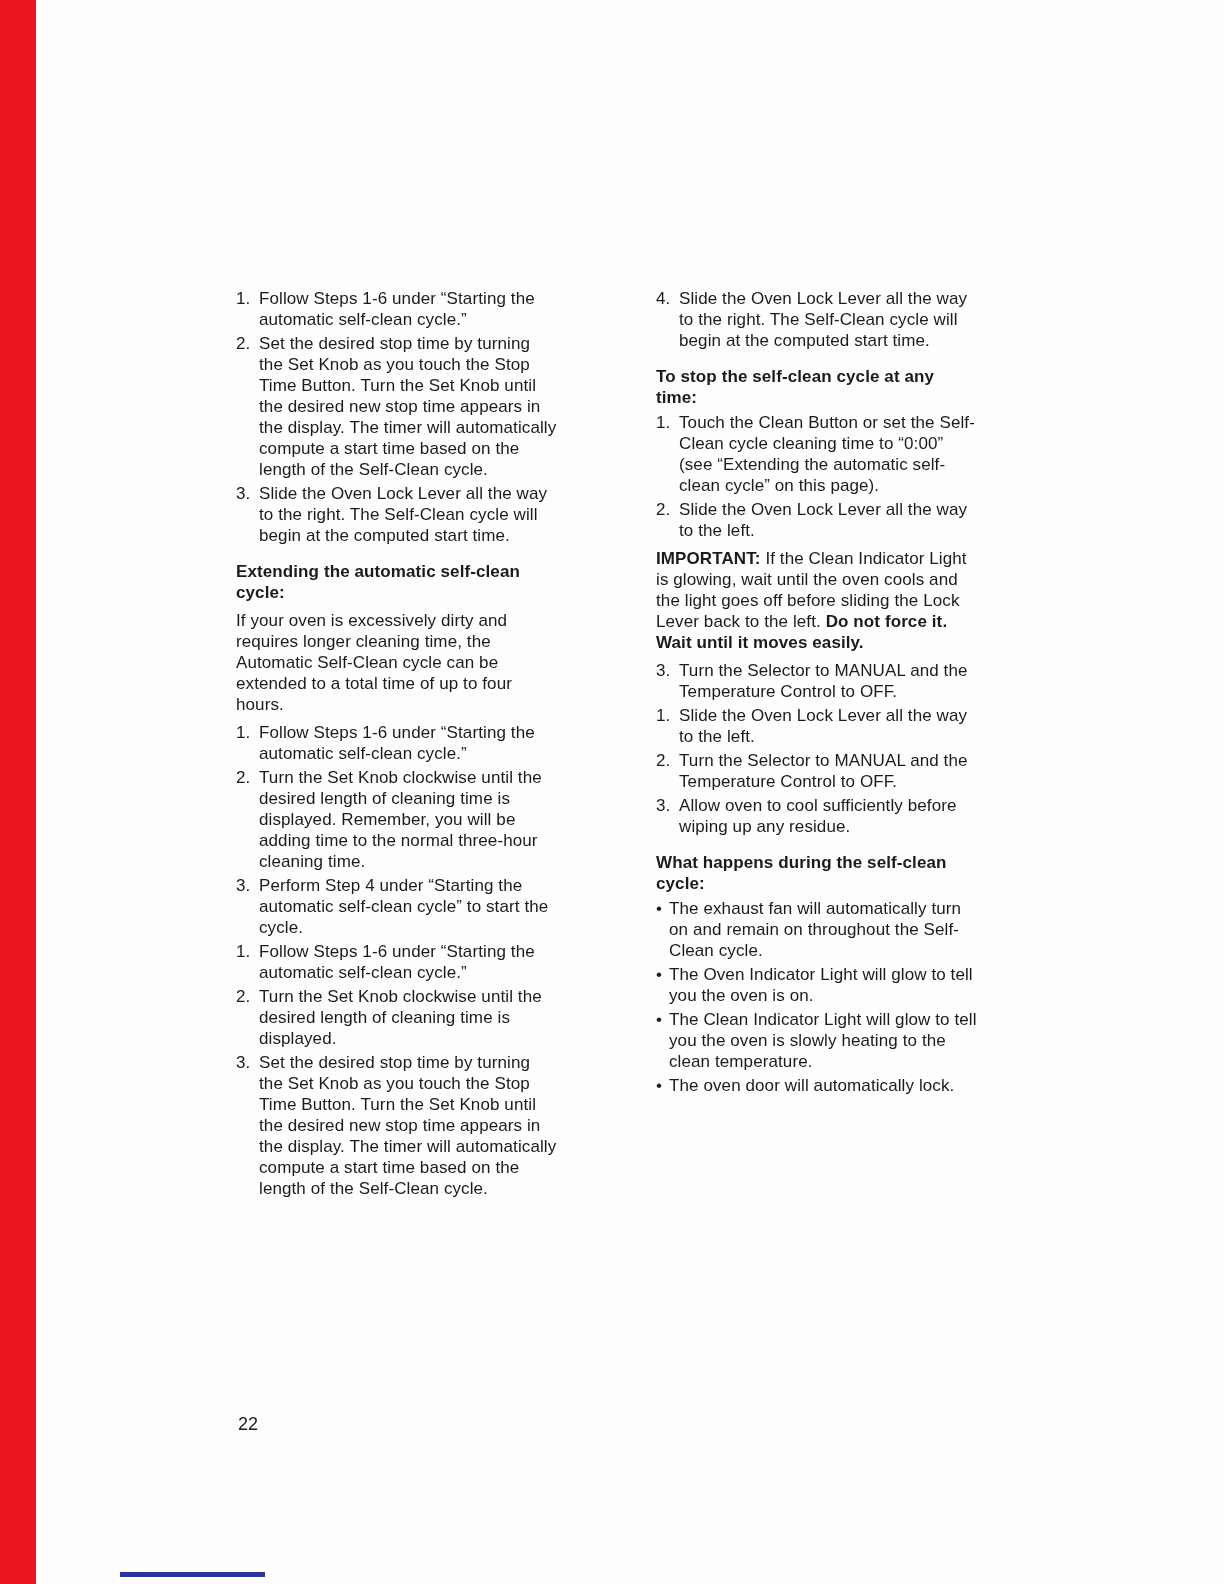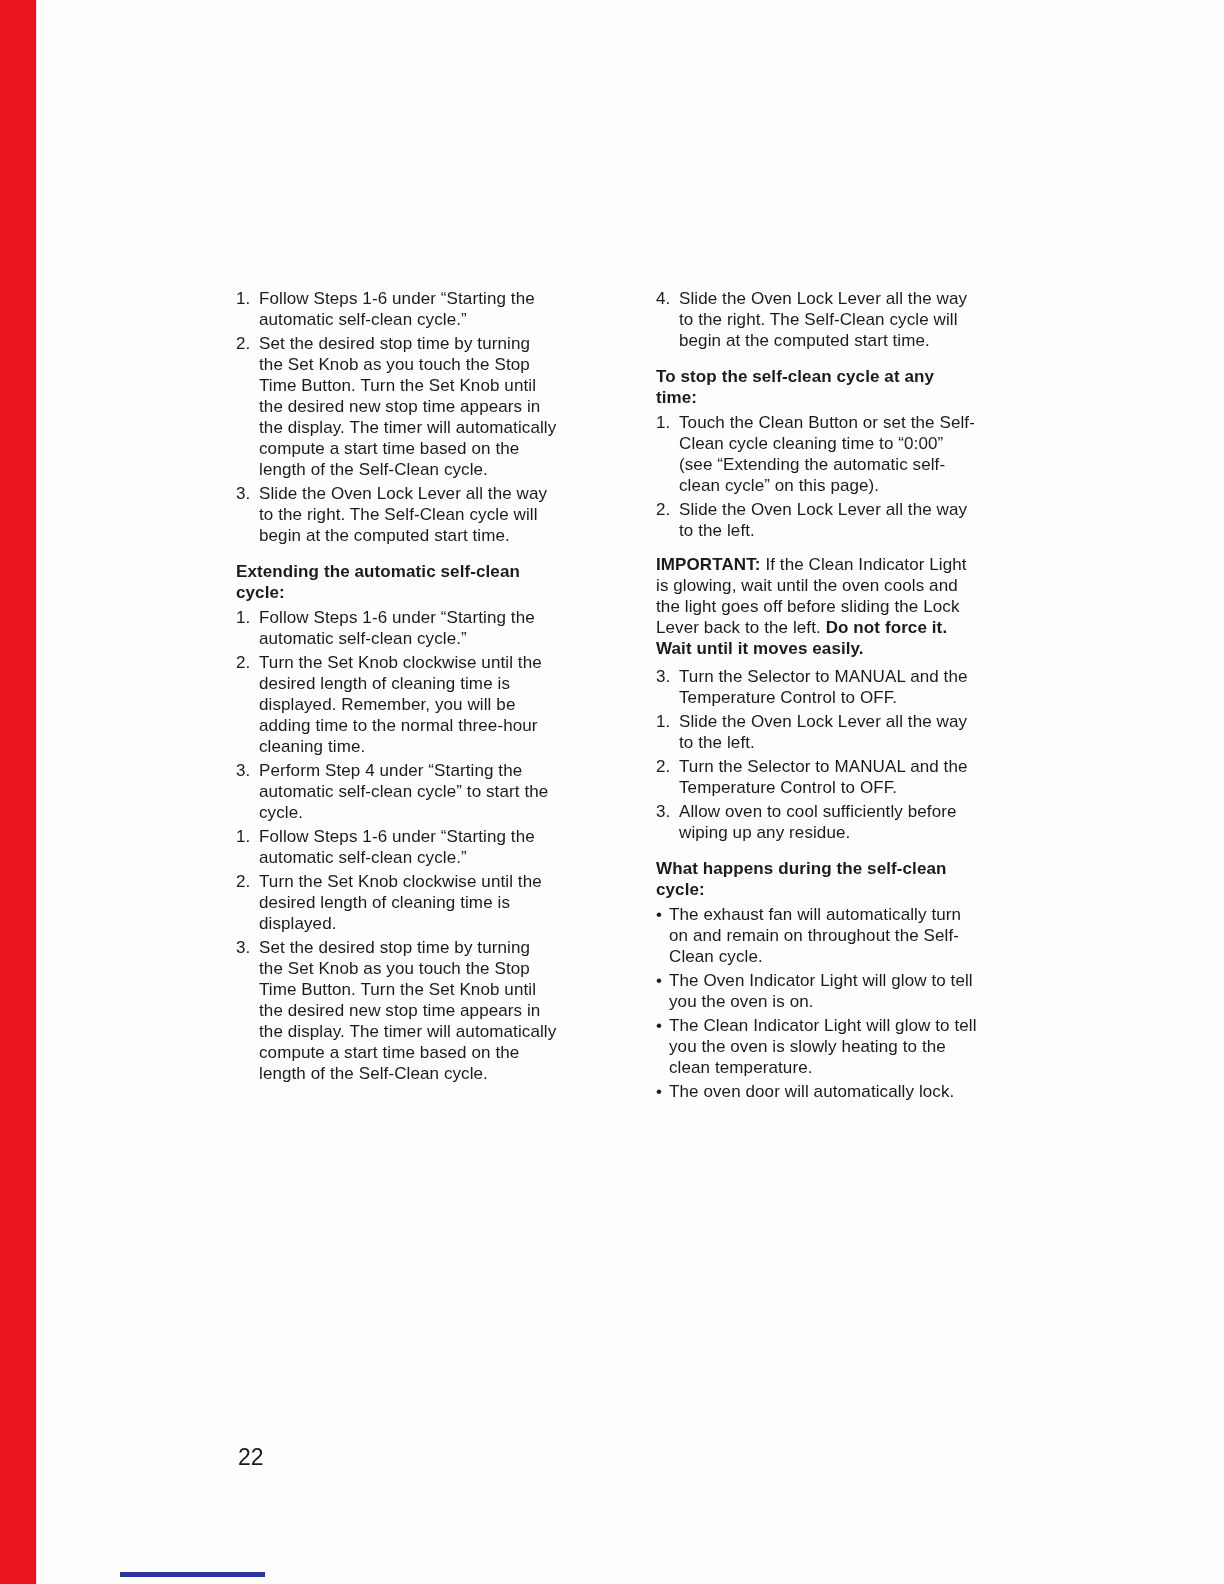--- a/index.html
+++ b/index.html
@@ -31,35 +31,35 @@
     line-height: 21px;
     letter-spacing: 0.1px;
   }
   .block { margin: 0 0 3px 0; }
   .heading {
     font-weight: bold;
     margin-top: 15px;
     margin-bottom: 4px;
   }
   .para {
-    margin-top: 13px;
+    margin-top: 7px;
     margin-bottom: 7px;
   }
   .para strong { font-weight: bold; }
   .numbered { display: flex; }
   .numbered .marker { flex: 0 0 23px; }
   .numbered .txt { flex: 1; }
   .bullet { display: flex; }
   .bullet .marker { flex: 0 0 13px; }
   .bullet .txt { flex: 1; }
   .page-number {
     position: absolute;
     left: 238px;
-    top: 1444px;
-    font-size: 23px;
+    top: 1414px;
+    font-size: 18px;
   }
   .footer-line {
     position: absolute;
     left: 120px;
     top: 1572px;
     width: 145px;
     height: 5px;
   }
 </style>
 </head>
@@ -75,20 +75,21 @@
         </div>
         <div class="block numbered">
           <span class="marker">2.</span>
           <span class="txt">Set the desired stop time by turning the Set Knob as you touch the Stop Time Button. Turn the Set Knob until the desired new stop time appears in the display. The timer will automatically compute a start time based on the length of the Self-Clean cycle.</span>
         </div>
         <div class="block numbered">
           <span class="marker">3.</span>
           <span class="txt">Slide the Oven Lock Lever all the way to the right. The Self-Clean cycle will begin at the computed start time.</span>
         </div>
         <div class="block heading">Extending the automatic self-clean cycle:</div>
+        <div class="block para">If your oven is excessively dirty and requires longer cleaning time, the Automatic Self-Clean cycle can be extended to a total time of up to four hours.</div>
         <div class="block numbered">
           <span class="marker">1.</span>
           <span class="txt">Follow Steps 1-6 under “Starting the automatic self-clean cycle.”</span>
         </div>
         <div class="block numbered">
           <span class="marker">2.</span>
           <span class="txt">Turn the Set Knob clockwise until the desired length of cleaning time is displayed. Remember, you will be adding time to the normal three-hour cleaning time.</span>
         </div>
         <div class="block numbered">
           <span class="marker">3.</span>

